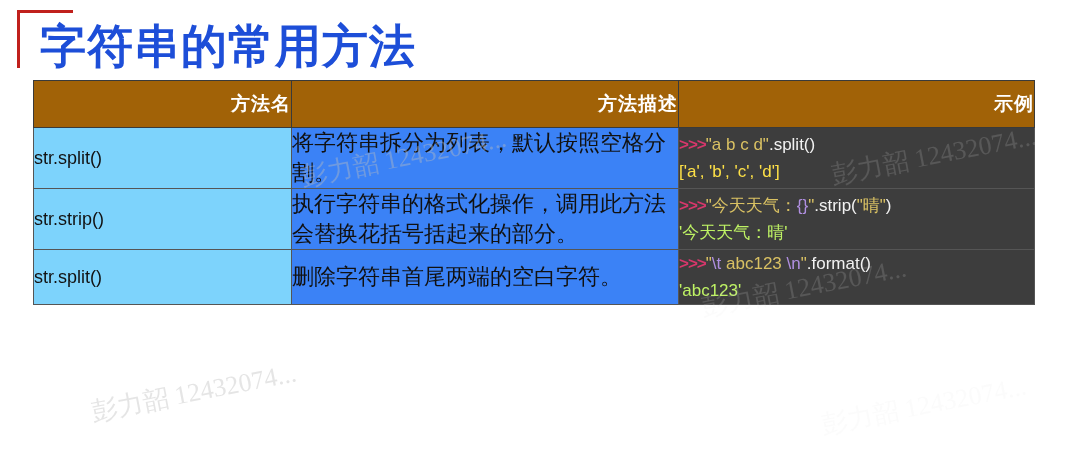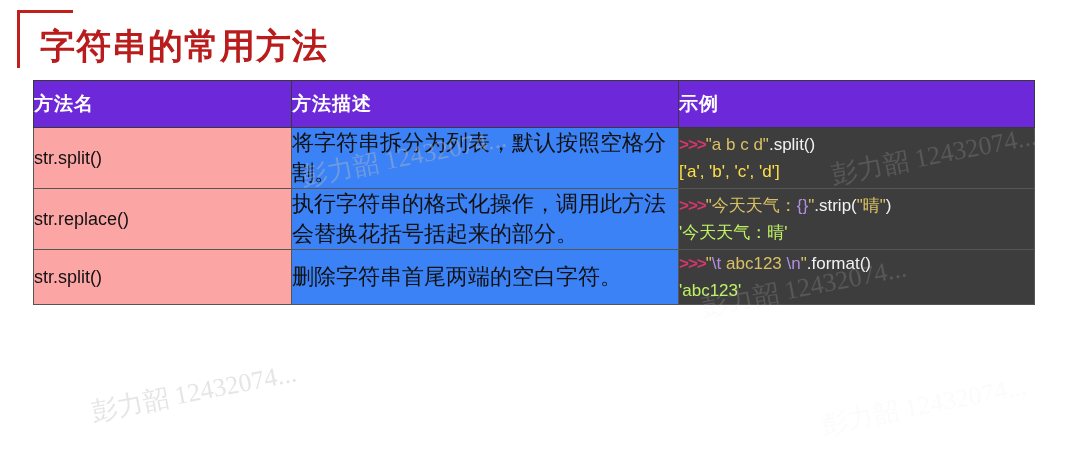--- a/index.html
+++ b/index.html
@@ -30,23 +30,23 @@
     width: 56px;
     height: 58px;
     border-left: 3px solid #c0201c;
     border-top: 3px solid #c0201c;
     box-sizing: border-box;
   }
   #page-title {
     position: absolute;
     left: 23px;
     top: 14px;
-    font-size: 35px;
+    font-size: 46px;
     font-weight: bold;
-    color: #b91c1c;
+    color: #1d4ed8;
     letter-spacing: 1px;
     line-height: 44px;
     white-space: nowrap;
   }
 
   
   #methods-table {
     position: absolute;
     left: 33px;
     top: 80px;
@@ -54,35 +54,35 @@
     border-collapse: collapse;
     table-layout: fixed;
   }
   #methods-table th,
   #methods-table td {
     border: 1px solid #555555;
     padding: 0;
     vertical-align: middle;
   }
   #methods-table thead th {
-    background: #6d28d9;
+    background: #a16207;
     color: #ffffff;
     font-size: 19px;
     font-weight: bold;
     height: 46px;
-    text-align: left;
+    text-align: right;
     border-color: #3a3a3a;
     letter-spacing: 1px;
   }
   .col-name   { width: 258px; }
   .col-desc   { width: 387px; }
   .col-sample { width: 356px; }
 
   td.cell-name {
-    background: #fca5a5;
+    background: #7dd3fc;
     font-size: 18px;
     color: #111111;
     padding: 6px 0 6px 14px;
     line-height: 26px;
   }
   td.cell-desc {
     background: #3b82f6;
     font-size: 22px;
     color: #111111;
     padding: 8px 10px 8px 12px;
@@ -150,21 +150,21 @@
     <tr>
       <td class="cell-name">str.split()</td>
       <td class="cell-desc">将字符串拆分为列表，默认按照空格分割。</td>
       <td class="cell-sample">
         <div class="code-line"><span class="tok-prompt">&gt;&gt;&gt;</span><span class="tok-str">"a b c d"</span><span class="tok-plain">.split()</span></div>
         <div class="code-line"><span class="tok-outw">['a', 'b', 'c', 'd']</span></div>
       </td>
     </tr>
 
     <tr>
-      <td class="cell-name">str.replace()</td>
+      <td class="cell-name">str.strip()</td>
       <td class="cell-desc">执行字符串的格式化操作，调用此方法会替换花括号括起来的部分。</td>
       <td class="cell-sample">
         <div class="code-line"><span class="tok-prompt">&gt;&gt;&gt;</span><span class="tok-str">"今天天气：</span><span class="tok-esc">{}</span><span class="tok-str">"</span><span class="tok-plain">.strip(</span><span class="tok-str">"晴"</span><span class="tok-plain">)</span></div>
         <div class="code-line"><span class="tok-out">'今天天气：晴'</span></div>
       </td>
     </tr>
 
 
     <tr>
       <td class="cell-name">str.split()</td>

